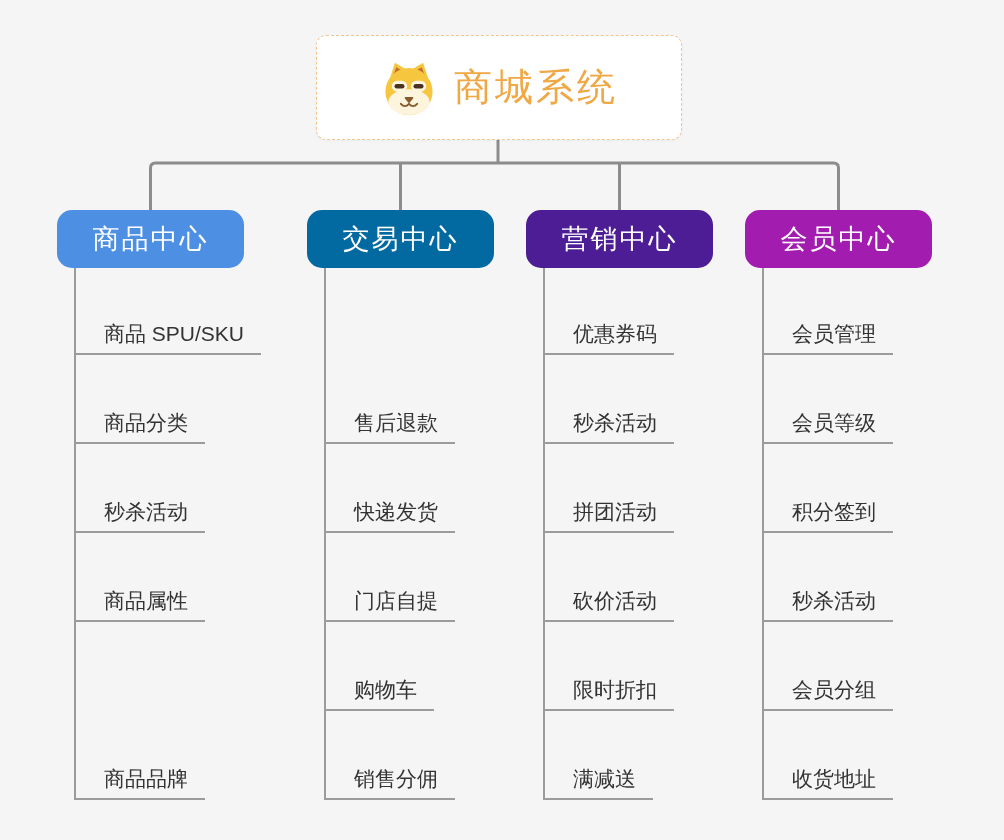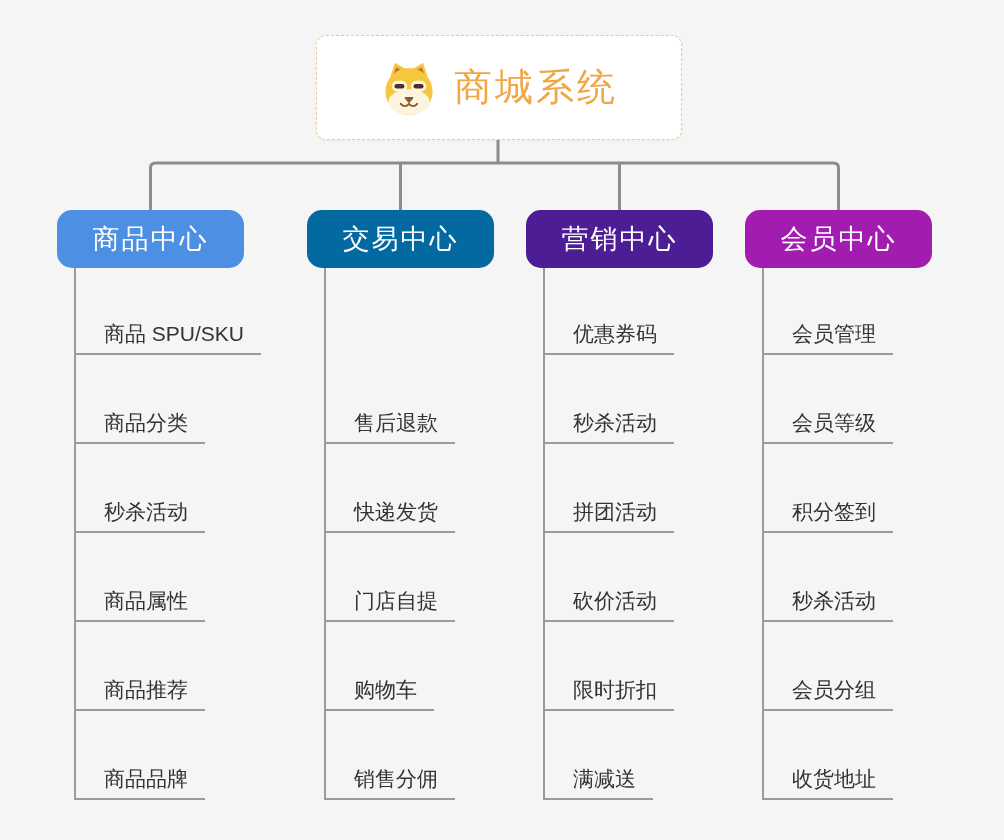--- a/index.html
+++ b/index.html
@@ -95,21 +95,20 @@
     <span class="root-title">商城系统</span>
   </div>
 
   <div class="branch b0">
     <div class="branch-header" style="background-color: rgb(77, 143, 227);">商品中心</div>
     <div class="spine"></div>
     <div class="leaf row-0">商品 SPU/SKU</div>
     <div class="leaf row-1">商品分类</div>
     <div class="leaf row-2">秒杀活动</div>
     <div class="leaf row-3">商品属性</div>
-    <div class="leaf row-4">商品推荐</div>
     <div class="leaf row-5">商品品牌</div>
   </div>
 
   <div class="branch b1">
     <div class="branch-header" style="background-color: #0369a1;">交易中心</div>
     <div class="spine"></div>
     <div class="leaf row-1">售后退款</div>
     <div class="leaf row-2">快递发货</div>
     <div class="leaf row-4">购物车</div>
     <div class="leaf row-3">门店自提</div>

